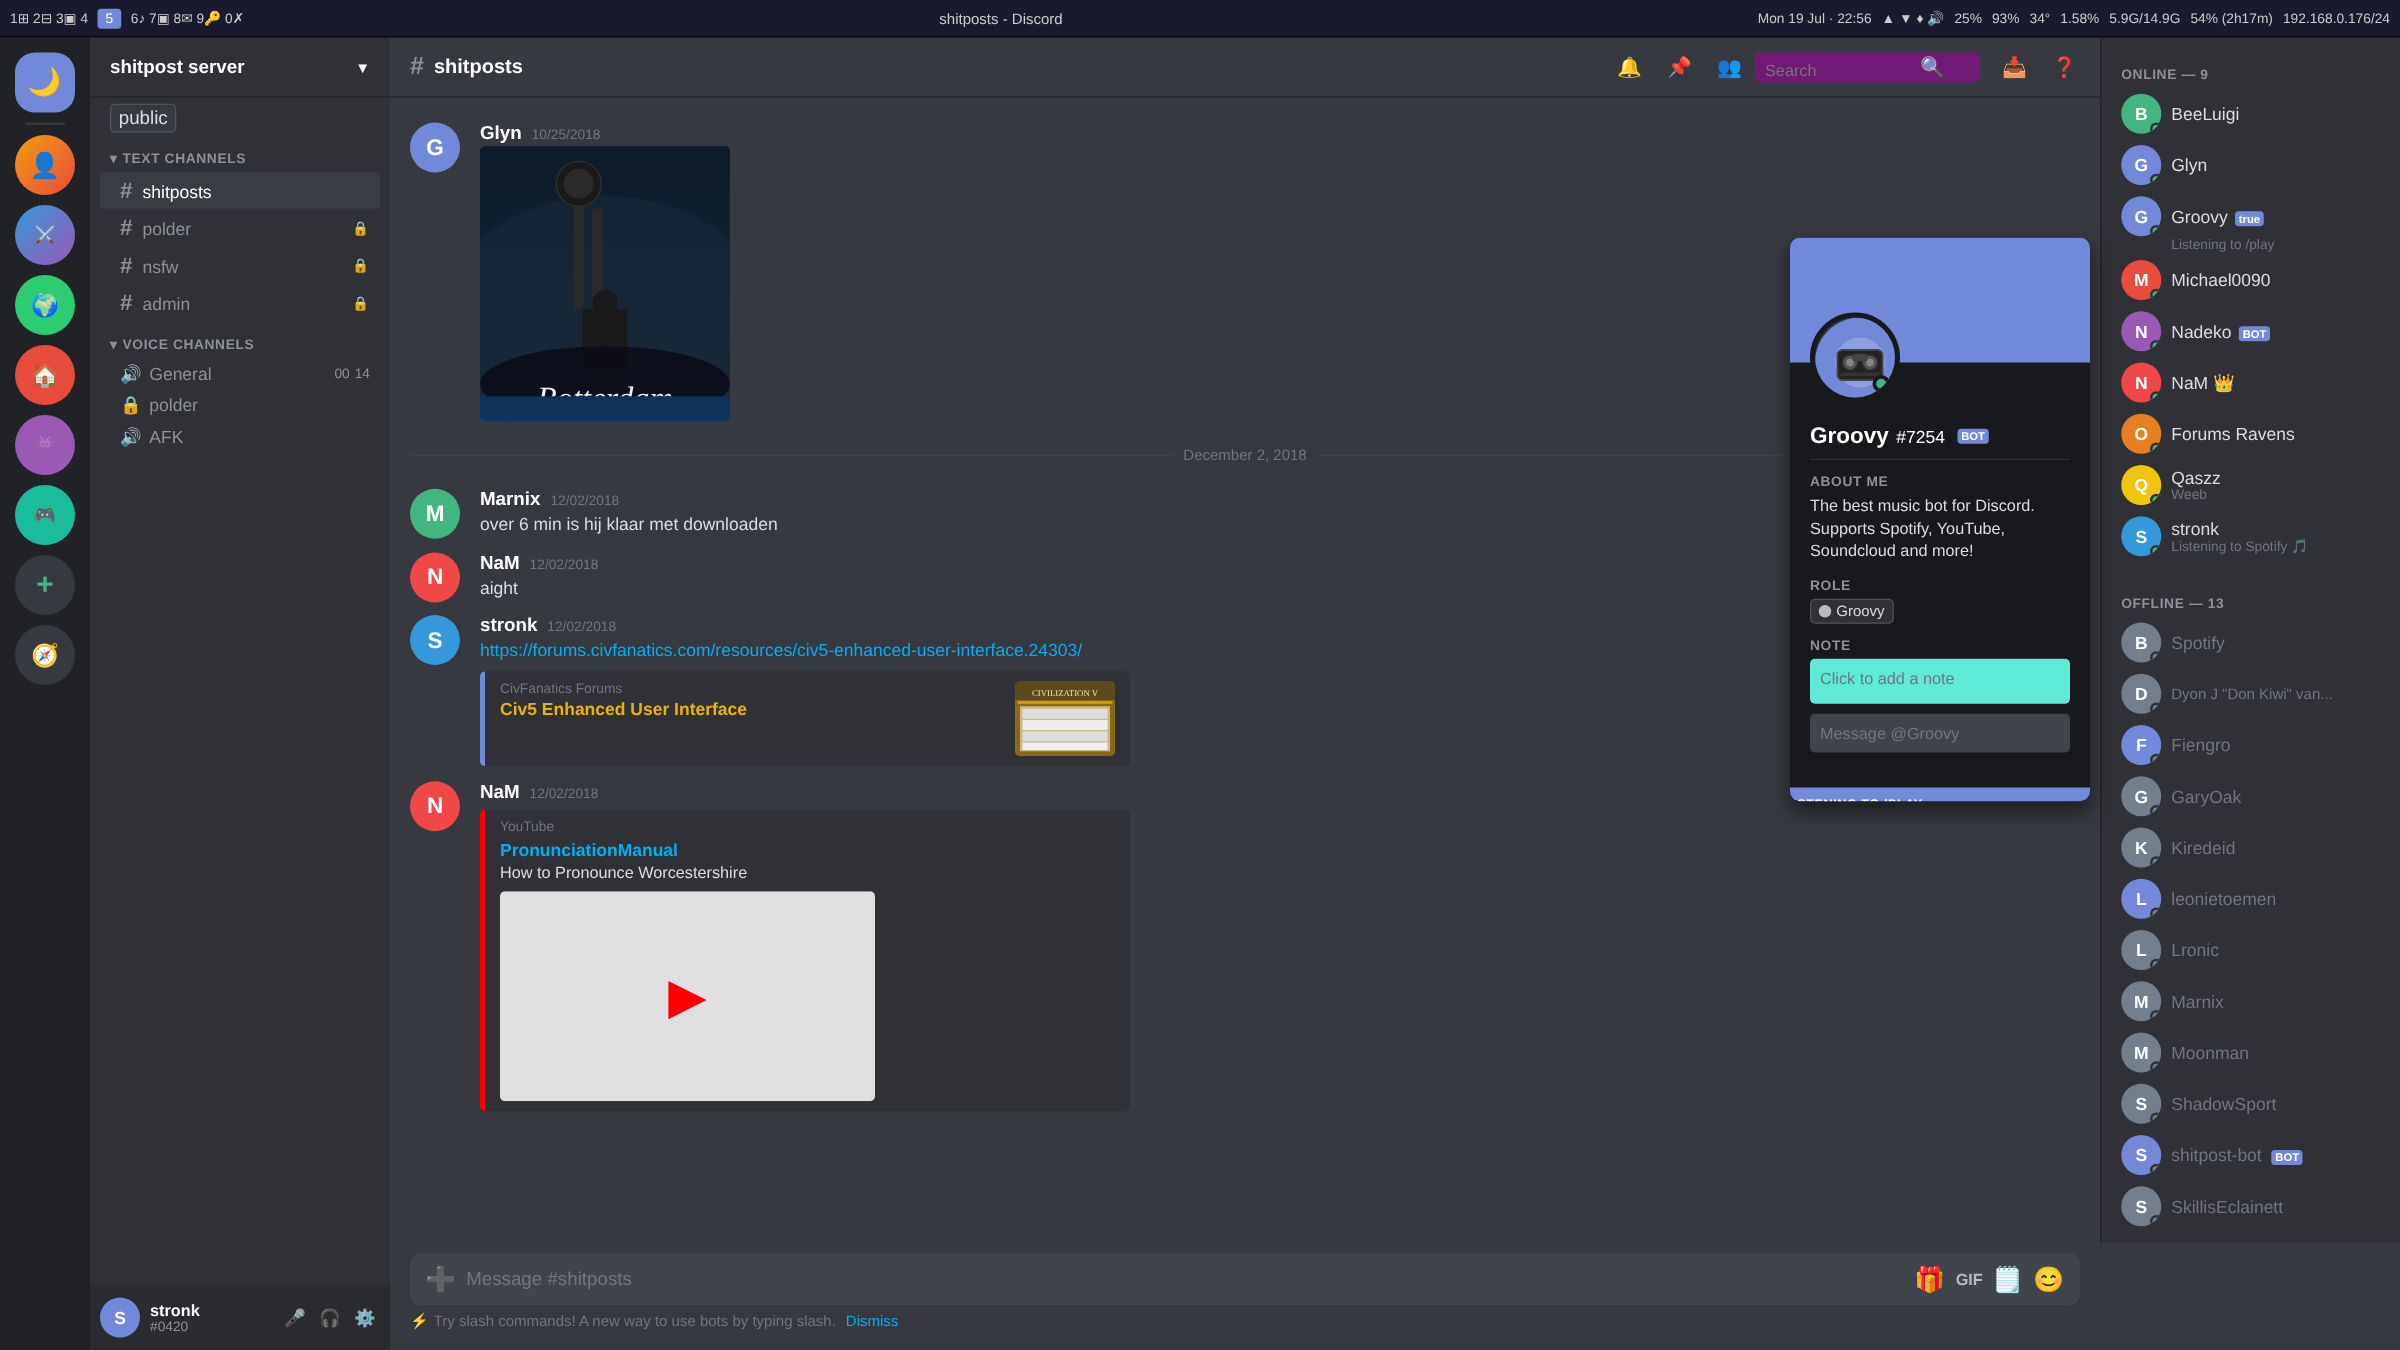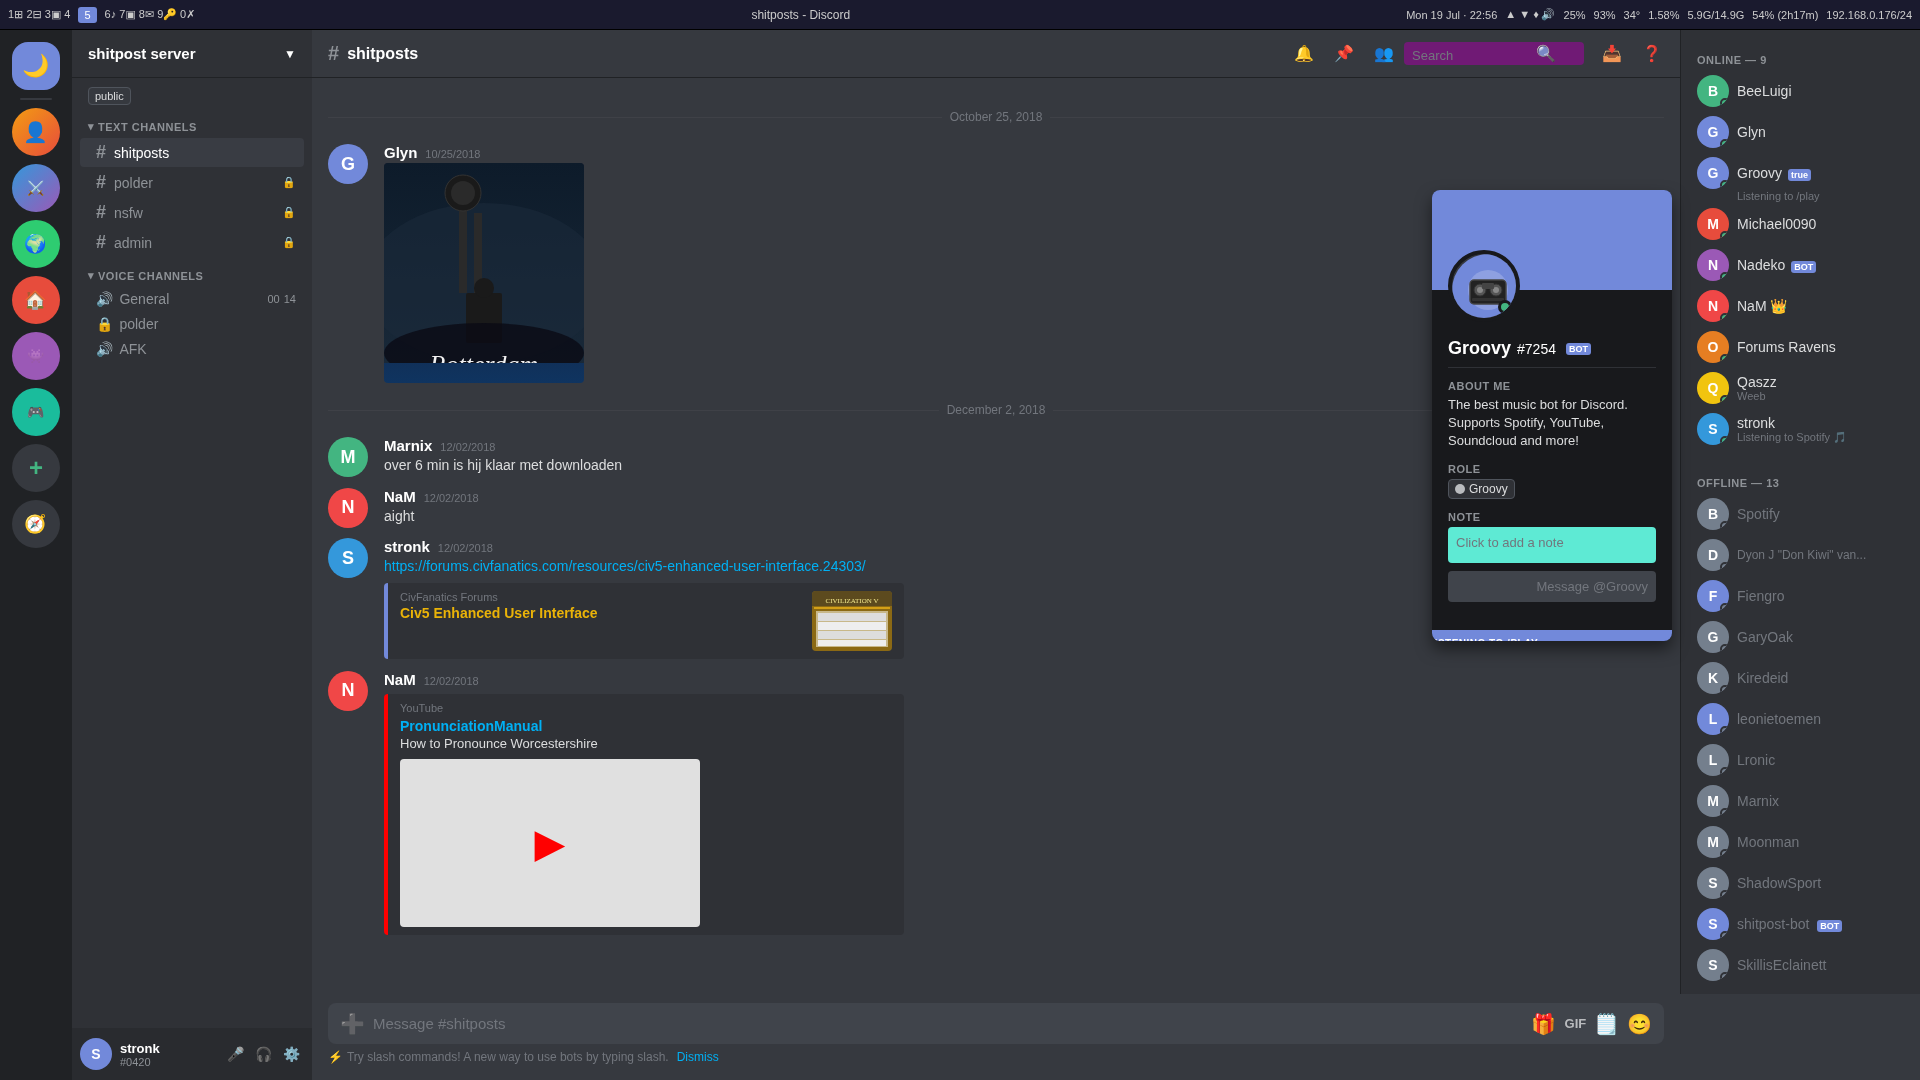--- a/index.html
+++ b/index.html
@@ -113,23 +113,23 @@
     #profile-popup .profile-body { padding: 48px 16px 16px; }
     #profile-popup .profile-username { font-size: 18px; font-weight: 800; color: #fff; display: flex; align-items: center; gap: 6px; }
     #profile-popup .profile-section { margin-top: 12px; }
     #profile-popup .profile-section-title { font-size: 11px; font-weight: 700; color: #8e9297; text-transform: uppercase; letter-spacing: 0.5px; margin-bottom: 4px; }
     #profile-popup .profile-section-text { font-size: 13px; color: #dcddde; line-height: 1.4; }
     #profile-popup .listening-bar { background: #7289da; padding: 8px 12px; margin: 12px -16px -16px; }
     #profile-popup .listening-label { font-size: 10px; font-weight: 700; color: #fff; text-transform: uppercase; letter-spacing: 0.5px; }
     #profile-popup .role-badge { display: inline-flex; align-items: center; gap: 4px; background: #2f3136; border: 1px solid #4f545c; border-radius: 4px; padding: 2px 6px; font-size: 12px; color: #dcddde; }
     #profile-popup .role-dot { width: 10px; height: 10px; border-radius: 50%; background: #b9bbbe; }
     #profile-popup .note-area { background: #5eead4; border-radius: 4px; padding: 8px; font-size: 13px; color: #72767d; cursor: text; min-height: 36px; }
-    #profile-popup .message-input { background: #40444b; border-radius: 4px; padding: 8px; font-size: 13px; color: #72767d; cursor: text; margin-top: 8px; text-align: right; }
+    #profile-popup .message-input { background: #40444b; border-radius: 4px; padding: 8px; font-size: 13px; color: #72767d; cursor: text; margin-top: 8px; }
     #profile-popup .divider { height: 1px; background: #2f3136; margin: 8px 0; }
-    .public-badge { background: #36393f; color: #dcddde; font-size: 11px; padding: 2px 6px; border-radius: 4px; border: 1px solid #4f545c; }
+    .public-badge { background: #36393f; color: #dcddde; font-size: 15px; padding: 2px 6px; border-radius: 4px; border: 1px solid #4f545c; }
 
     
     ::-webkit-scrollbar { width: 6px; }
     ::-webkit-scrollbar-track { background: transparent; }
     ::-webkit-scrollbar-thumb { background: #202225; border-radius: 3px; }
 
     
     .rotterdam-img { width: 200px; height: 220px; background: linear-gradient(180deg, #1a1a2e 0%, #16213e 50%, #0f3460 100%); border-radius: 4px; display: flex; flex-direction: column; align-items: center; justify-content: flex-end; padding-bottom: 20px; position: relative; overflow: hidden; }
 
     
@@ -272,23 +272,20 @@
       <div id="search-bar">
         <input type="text" placeholder="Search" style="">
         <span>🔍</span>
       </div>
       <div class="header-btn">📥</div>
       <div class="header-btn">❓</div>
     </div>
 
     <div id="chat-messages">
 
-      <div class="date-divider">
-        <span>October 25, 2018</span>
-      </div>
 
       <div class="message-group">
         <div class="message-avatar" style="background:#7289da;">
           <div class="message-avatar-placeholder">G</div>
         </div>
         <div class="message-content">
           <div class="message-header">
             <span class="message-author">Glyn</span>
             <span class="message-timestamp">10/25/2018</span>
           </div>

